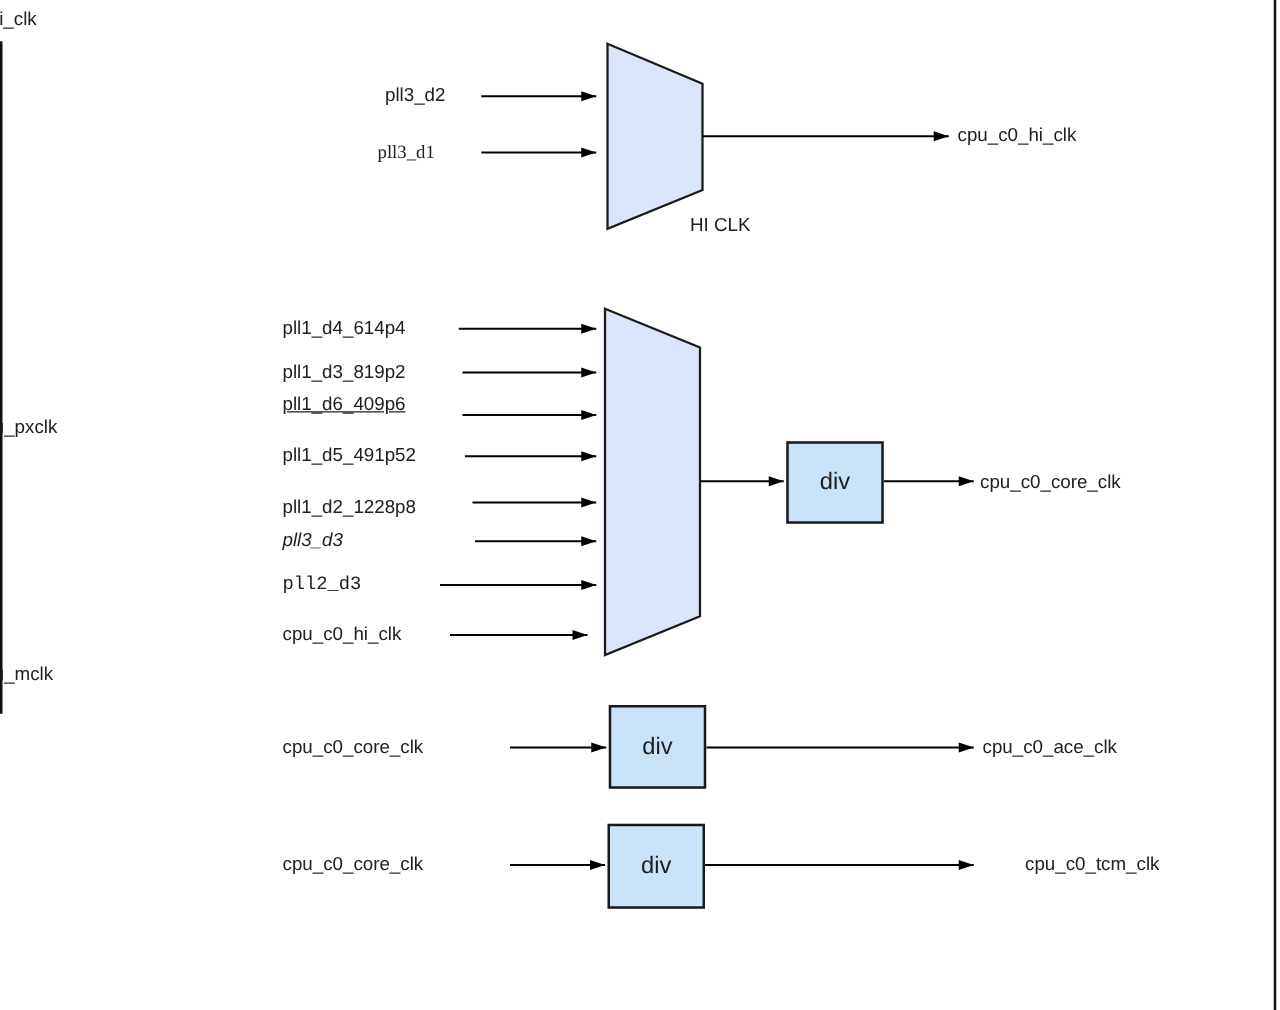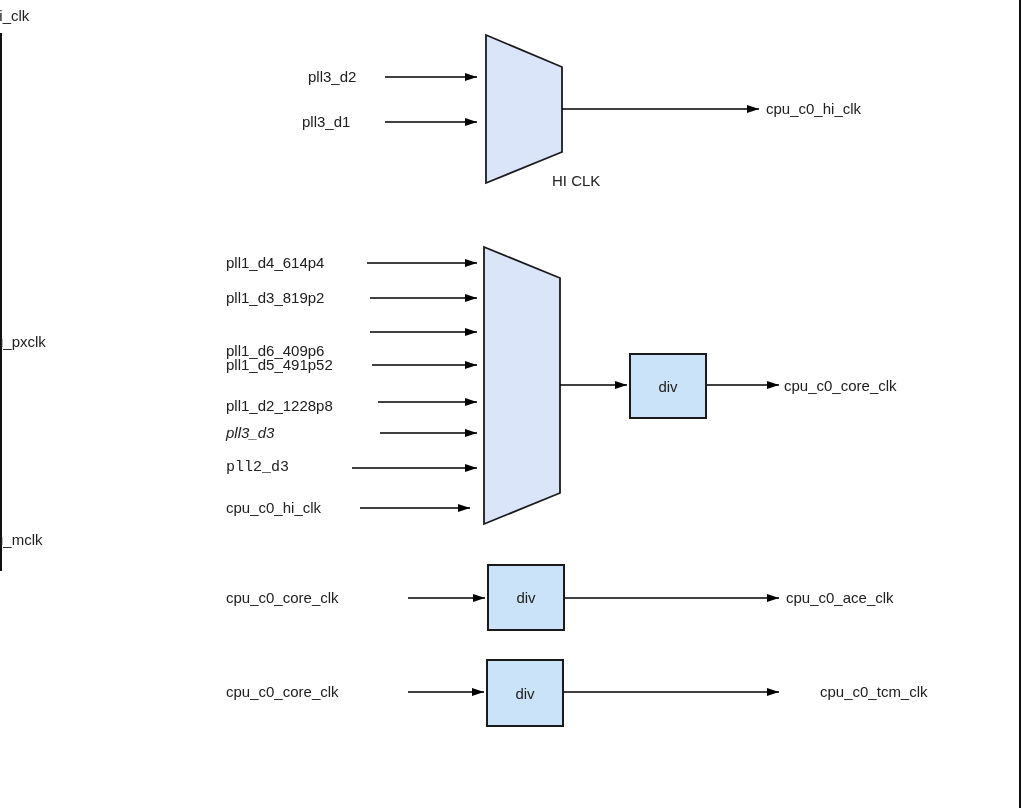--- a/index.html
+++ b/index.html
@@ -20,21 +20,21 @@
     color:#202020;
   }
   .divbox{
     position:absolute;
     box-sizing:border-box;
     background:#cbe3f8;
     border:2px solid #1a1a1a;
     display:flex;
     align-items:center;
     justify-content:center;
-    font-size:15px;
+    font-size:19px;
     color:#202020;
   }
 </style>
 </head>
 <body>
 
 <div id="canvas">
 
   <svg id="wires" viewBox="0 0 1024 808" xmlns="http://www.w3.org/2000/svg">
     <defs>
@@ -71,27 +71,27 @@
 
     <line x1="408" y1="692" x2="484" y2="692" stroke="#000" stroke-width="1.6" marker-end="url(#arr)"></line>
     <line x1="564" y1="692" x2="779" y2="692" stroke="#000" stroke-width="1.6" marker-end="url(#arr)"></line>
   </svg>
 
   <div class="lbl" style="left:-9px;top:7px;">pi_clk</div>
   <div class="lbl" style="left:-5px;top:333px;">u_pxclk</div>
   <div class="lbl" style="left:-5px;top:531px;">u_mclk</div>
 
   <div class="lbl" style="left:308px;top:68px;">pll3_d2</div>
-  <div class="lbl" style="left:302px;top:113px;">pll3_d1</div>
+  <div class="lbl" style="left:302px;top:113px;font-family:Liberation Serif, serif;">pll3_d1</div>
   <div class="lbl" style="left:552px;top:172px;">HI CLK</div>
   <div class="lbl" style="left:766px;top:100px;">cpu_c0_hi_clk</div>
 
   <div class="lbl" style="left:226px;top:254px;">pll1_d4_614p4</div>
   <div class="lbl" style="left:226px;top:289px;">pll1_d3_819p2</div>
-  <div class="lbl" style="left:226px;top:342px;">pll1_d6_409p6</div>
+  <div class="lbl" style="left:226px;top:315px;text-decoration:underline;">pll1_d6_409p6</div>
   <div class="lbl" style="left:226px;top:356px;">pll1_d5_491p52</div>
   <div class="lbl" style="left:226px;top:397px;">pll1_d2_1228p8</div>
   <div class="lbl" style="left:226px;top:424px;font-style:italic;">pll3_d3</div>
   <div class="lbl" style="left:226px;top:459px;font-family:Liberation Mono, monospace;">pll2_d3</div>
   <div class="lbl" style="left:226px;top:499px;">cpu_c0_hi_clk</div>
 
   <div class="divbox" style="left:629px;top:353px;width:78px;height:66px;">
     <span>div</span>
   </div>
   <div class="lbl" style="left:784px;top:377px;">cpu_c0_core_clk</div>

